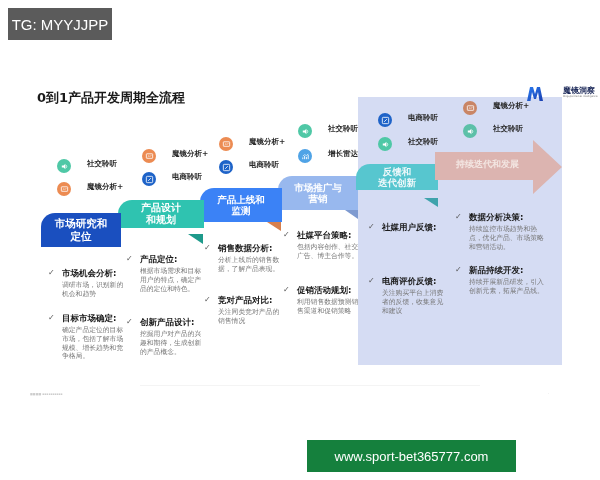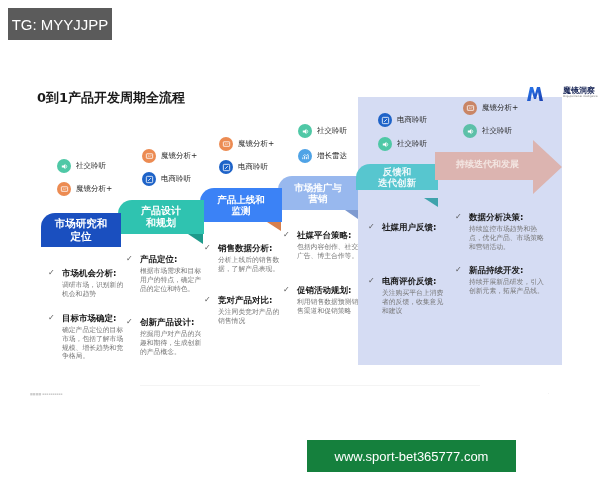--- a/index.html
+++ b/index.html
@@ -28,22 +28,22 @@
   .logo-text { display: flex; flex-direction: column; line-height: 1; }
   .logo-name { font-size: 8px; font-weight: bold; color: #1d2a5a; }
   .logo-sub { font-size: 2.5px; color: #777; margin-top: 1px; }
 
   .blue-panel {
     position: absolute; left: 358px; top: 97px; width: 204px; height: 268px;
     background: #d5dcf3;
   }
 
   .tool {
-    position: absolute; display: flex; align-items: center; gap: 5px;
-    font-size: 7.5px; font-weight: normal; color: #2a2a2a; white-space: nowrap;
+    position: absolute; display: flex; align-items: flex-start; gap: 16px;
+    font-size: 7.5px; font-weight: bold; color: #2a2a2a; white-space: nowrap;
   }
   .tool-icon {
     width: 14px; height: 14px; border-radius: 50%;
     display: flex; align-items: center; justify-content: center;
   }
   .tool-icon svg { width: 9px; height: 9px; }
 
   .banner {
     position: absolute; color: #ffffff; font-weight: bold; text-align: center;
     display: flex; align-items: center; justify-content: center; line-height: 1.2;
@@ -217,21 +217,21 @@
 <div class="fold" style="left:345px; top:210px; border-left:13px solid transparent; border-top:9px solid #7e9ad0;"></div>
 
 <div class="banner" style="left:200px; top:188px; width:82px; height:34px; background:#3b82f6; border-radius:14px 0 0 0; font-size:9.5px;">
   <div>
       <span>产品上线和</span>
       <span>监测</span>
     </div>
 </div>
 <div class="fold" style="left:267px; top:222px; border-left:14px solid transparent; border-top:9px solid #d67f4d;"></div>
 
-<div class="banner" style="left:118px; top:200px; width:86px; height:34px; background:#2fc3b0; border-radius:14px 0 0 0; font-size:10px;">
+<div class="banner" style="left:118px; top:200px; width:86px; height:28px; background:#2fc3b0; border-radius:14px 0 0 0; font-size:10px;">
   <div>
       <span>产品设计</span>
       <span>和规划</span>
     </div>
 </div>
 <div class="fold" style="left:188px; top:234px; border-left:15px solid transparent; border-top:10px solid #1e9a8b;"></div>
 
 <div class="banner" style="left:41px; top:213px; width:80px; height:34px; background:#1a4fbf; border-radius:14px 0 0 0; font-size:10.5px;">
   <div>
       <span>市场研究和</span>

